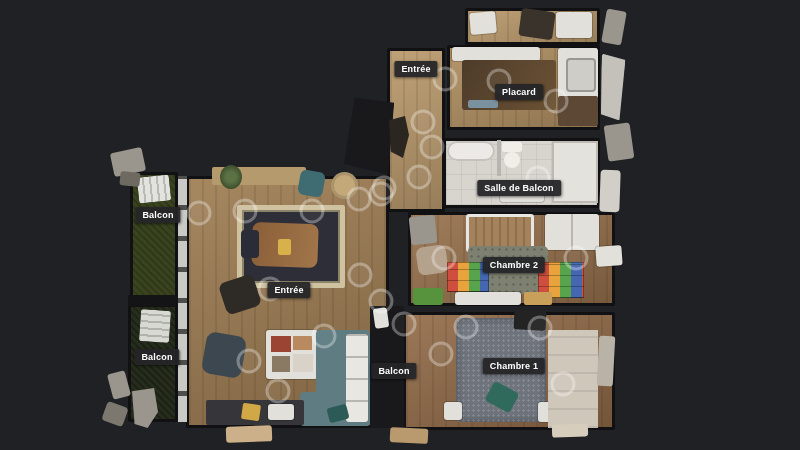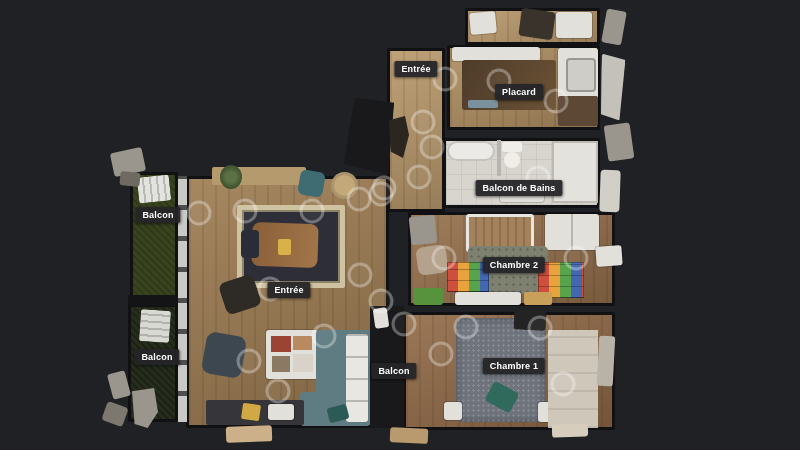--- a/index.html
+++ b/index.html
@@ -165,21 +165,21 @@
       <div class="sweep" style="left: 540px; top: 328px;"></div>
       <div class="sweep" style="left: 441px; top: 354px;"></div>
       <div class="sweep" style="left: 563px; top: 384px;"></div>
       <div class="sweep" style="left: 249px; top: 361px;"></div>
       <div class="sweep" style="left: 278px; top: 391px;"></div>
       <div class="sweep" style="left: 324px; top: 336px;"></div>
     </div>
 
   <div class="label" style="left:416px;top:69px">Entrée</div>
   <div class="label" style="left:519px;top:92px">Placard</div>
-  <div class="label" style="left:519px;top:188px">Balcon de Bains</div>
+  <div class="label" style="left:519px;top:188px">Salle de Balcon</div>
   <div class="label" style="left:514px;top:265px">Chambre 2</div>
   <div class="label" style="left:514px;top:366px">Chambre 1</div>
   <div class="label" style="left:289px;top:290px">Entrée</div>
   <div class="label" style="left:394px;top:371px">Balcon</div>
   <div class="label" style="left:158px;top:215px">Balcon</div>
   <div class="label" style="left:157px;top:357px">Balcon</div>
 
 </div>
 
 </body></html>

